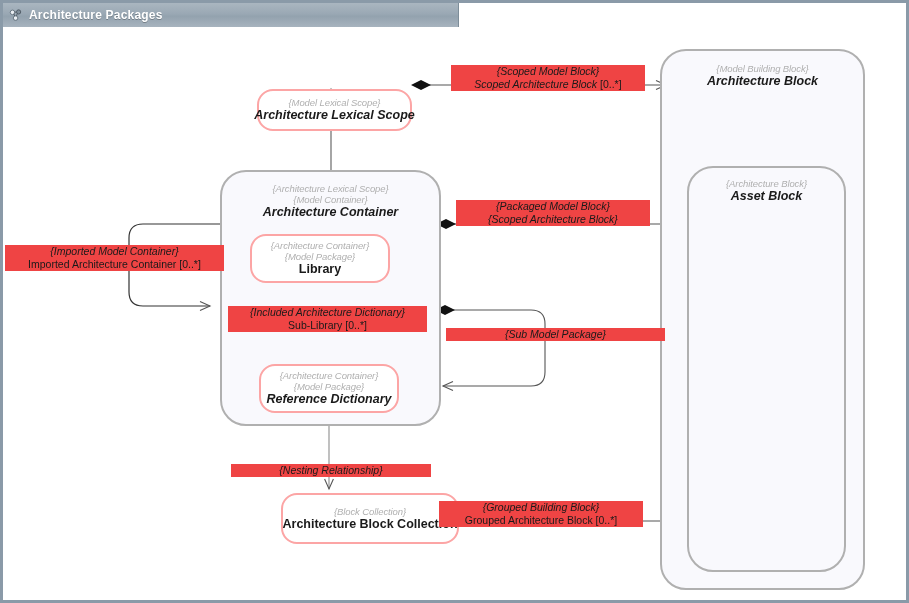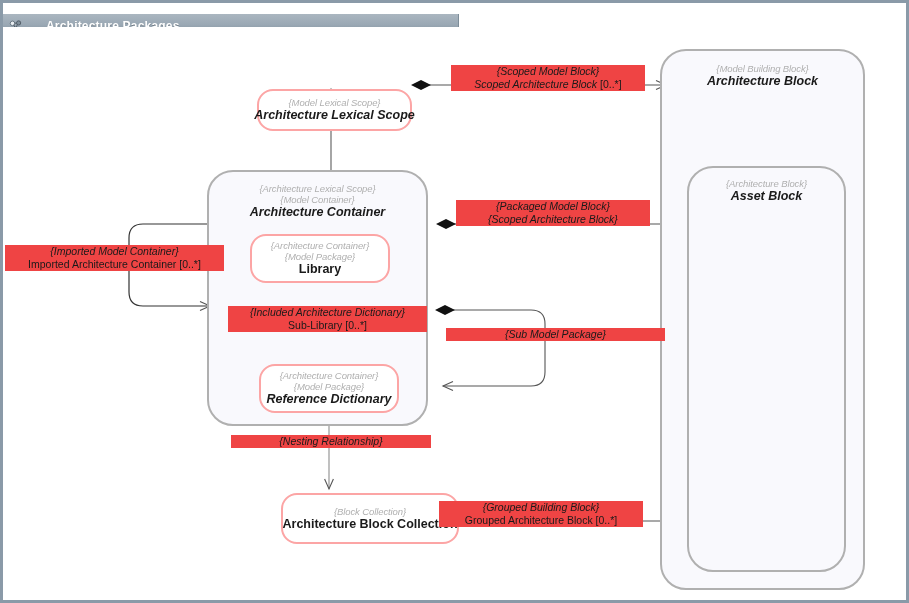--- a/index.html
+++ b/index.html
@@ -6,25 +6,24 @@
   body{font-family:"Liberation Sans", sans-serif;}
 
   #app{position:relative;width:909px;height:603px;overflow:hidden;background:#ffffff;}
 
   
   .win-border{
     position:absolute;left:0;top:0;width:909px;height:603px;
     border:3px solid #8a9aa8;box-sizing:border-box;background:#ffffff;
   }
   .titlebar{
-    position:absolute;left:3px;top:14px;width:456px;height:24px;
+    position:absolute;left:3px;top:3px;width:456px;height:24px;
     background:linear-gradient(to bottom,#aab6c0 0%,#9aa8b4 45%,#93a2ae 55%,#a7b3be 100%);
     display:flex;align-items:center;box-sizing:border-box;padding-left:6px;
     border-right:1px solid #7d8d99;
-    gap:17px;
   }
   .title-icon{width:14px;height:14px;margin-right:6px;flex:0 0 auto;}
   .title-text{
     font-size:12px;font-weight:bold;color:#ffffff;letter-spacing:.2px;
     text-shadow:0 1px 0 rgba(0,0,0,.25);
   }
   .canvas{
     position:absolute;left:3px;top:27px;width:903px;height:573px;
     background:#ffffff;overflow:hidden;
   }
@@ -131,21 +130,21 @@
     <div class="node big-container" style="left:657px;top:22px;width:205px;height:541px;padding-top:12px;">
       <div class="stereo">{Model Building Block}</div>
       <div class="nm">Architecture Block</div>
     </div>
 
     <div class="node big-container" style="left:684px;top:139px;width:159px;height:406px;padding-top:10px;">
       <div class="stereo">{Architecture Block}</div>
       <div class="nm">Asset Block</div>
     </div>
 
-    <div class="node big-container" style="left:204px;top:143px;width:221px;height:256px;padding-top:11px;">
+    <div class="node big-container" style="left:217px;top:143px;width:221px;height:256px;padding-top:11px;">
       <div class="stereo">{Architecture Lexical Scope}</div>
       <div class="stereo">{Model Container}</div>
       <div class="nm">Architecture Container</div>
     </div>
 
     <div class="node rrect" style="left:254px;top:62px;width:155px;height:42px;">
       <div class="stereo">{Model Lexical Scope}</div>
       <div class="nm">Architecture Lexical Scope</div>
     </div>
 
@@ -183,21 +182,21 @@
 
     <div class="elabel" style="left:443px;top:301px;width:215px;">
       <div class="l1">{Sub Model Package}</div>
     </div>
 
     <div class="elabel" style="left:225px;top:279px;width:195px;">
       <div class="l1">{Included Architecture Dictionary}</div>
       <div class="l2"><span>Sub-Library</span> <span>[0..*]</span></div>
     </div>
 
-    <div class="elabel" style="left:228px;top:408px;width:196px;">
+    <div class="elabel" style="left:228px;top:437px;width:196px;">
       <div class="l1">{Nesting Relationship}</div>
     </div>
 
     <div class="elabel" style="left:436px;top:474px;width:200px;">
       <div class="l1">{Grouped Building Block}</div>
       <div class="l2"><span>Grouped Architecture Block</span> <span>[0..*]</span></div>
     </div>
 
   </div>
 </div>

